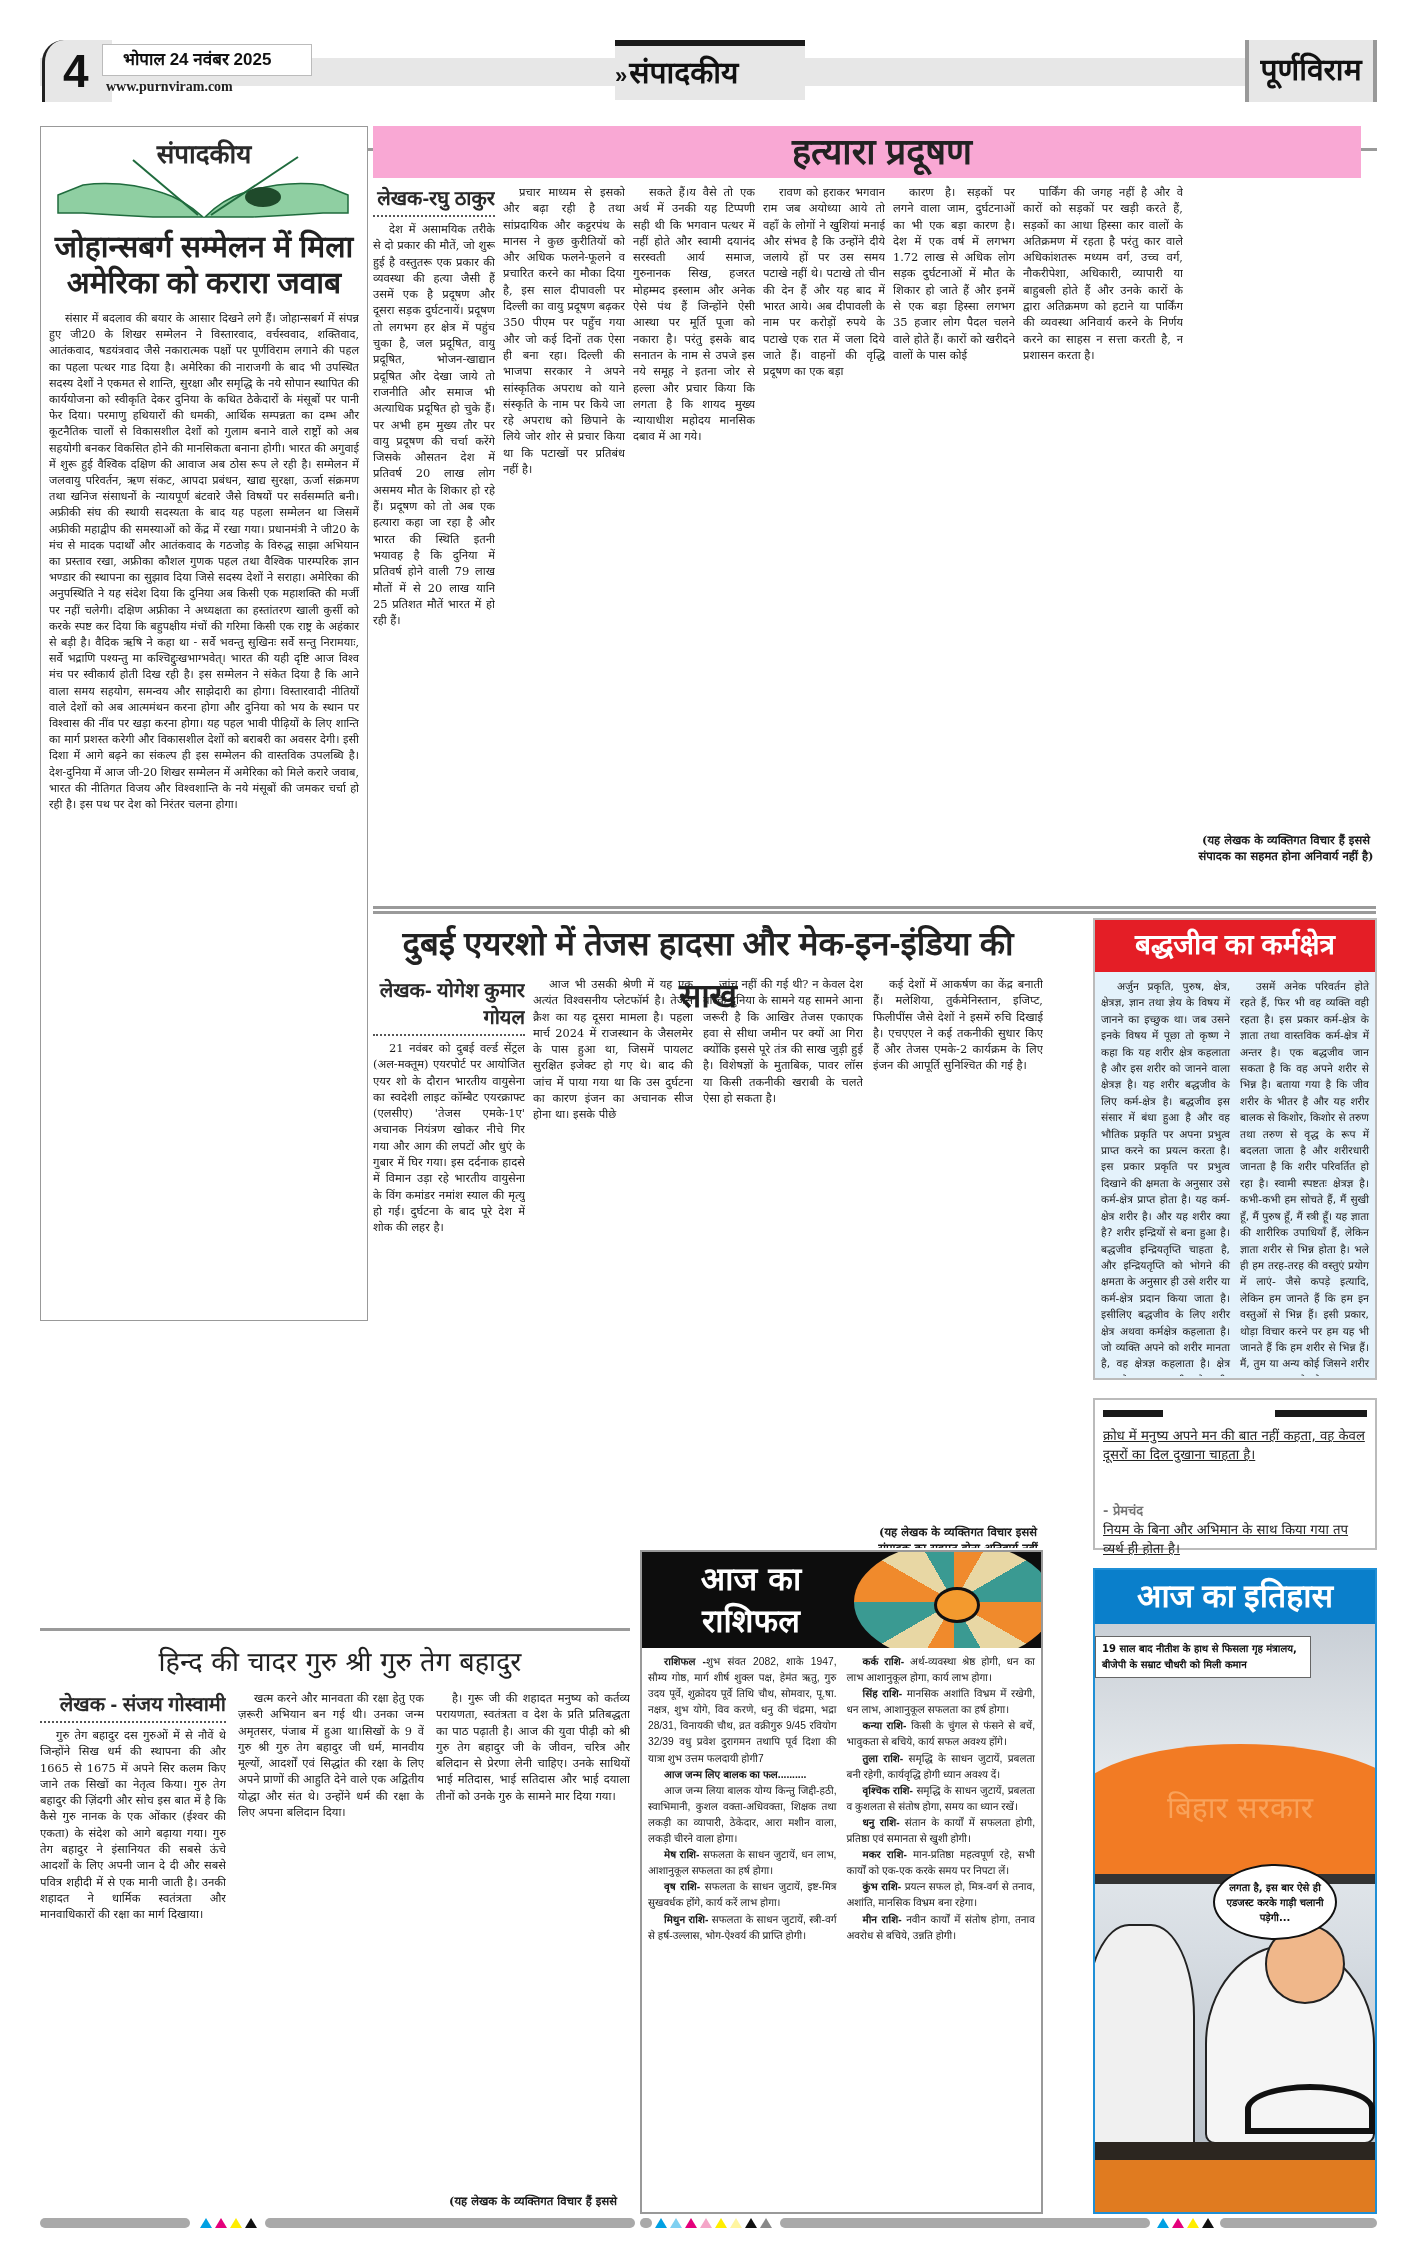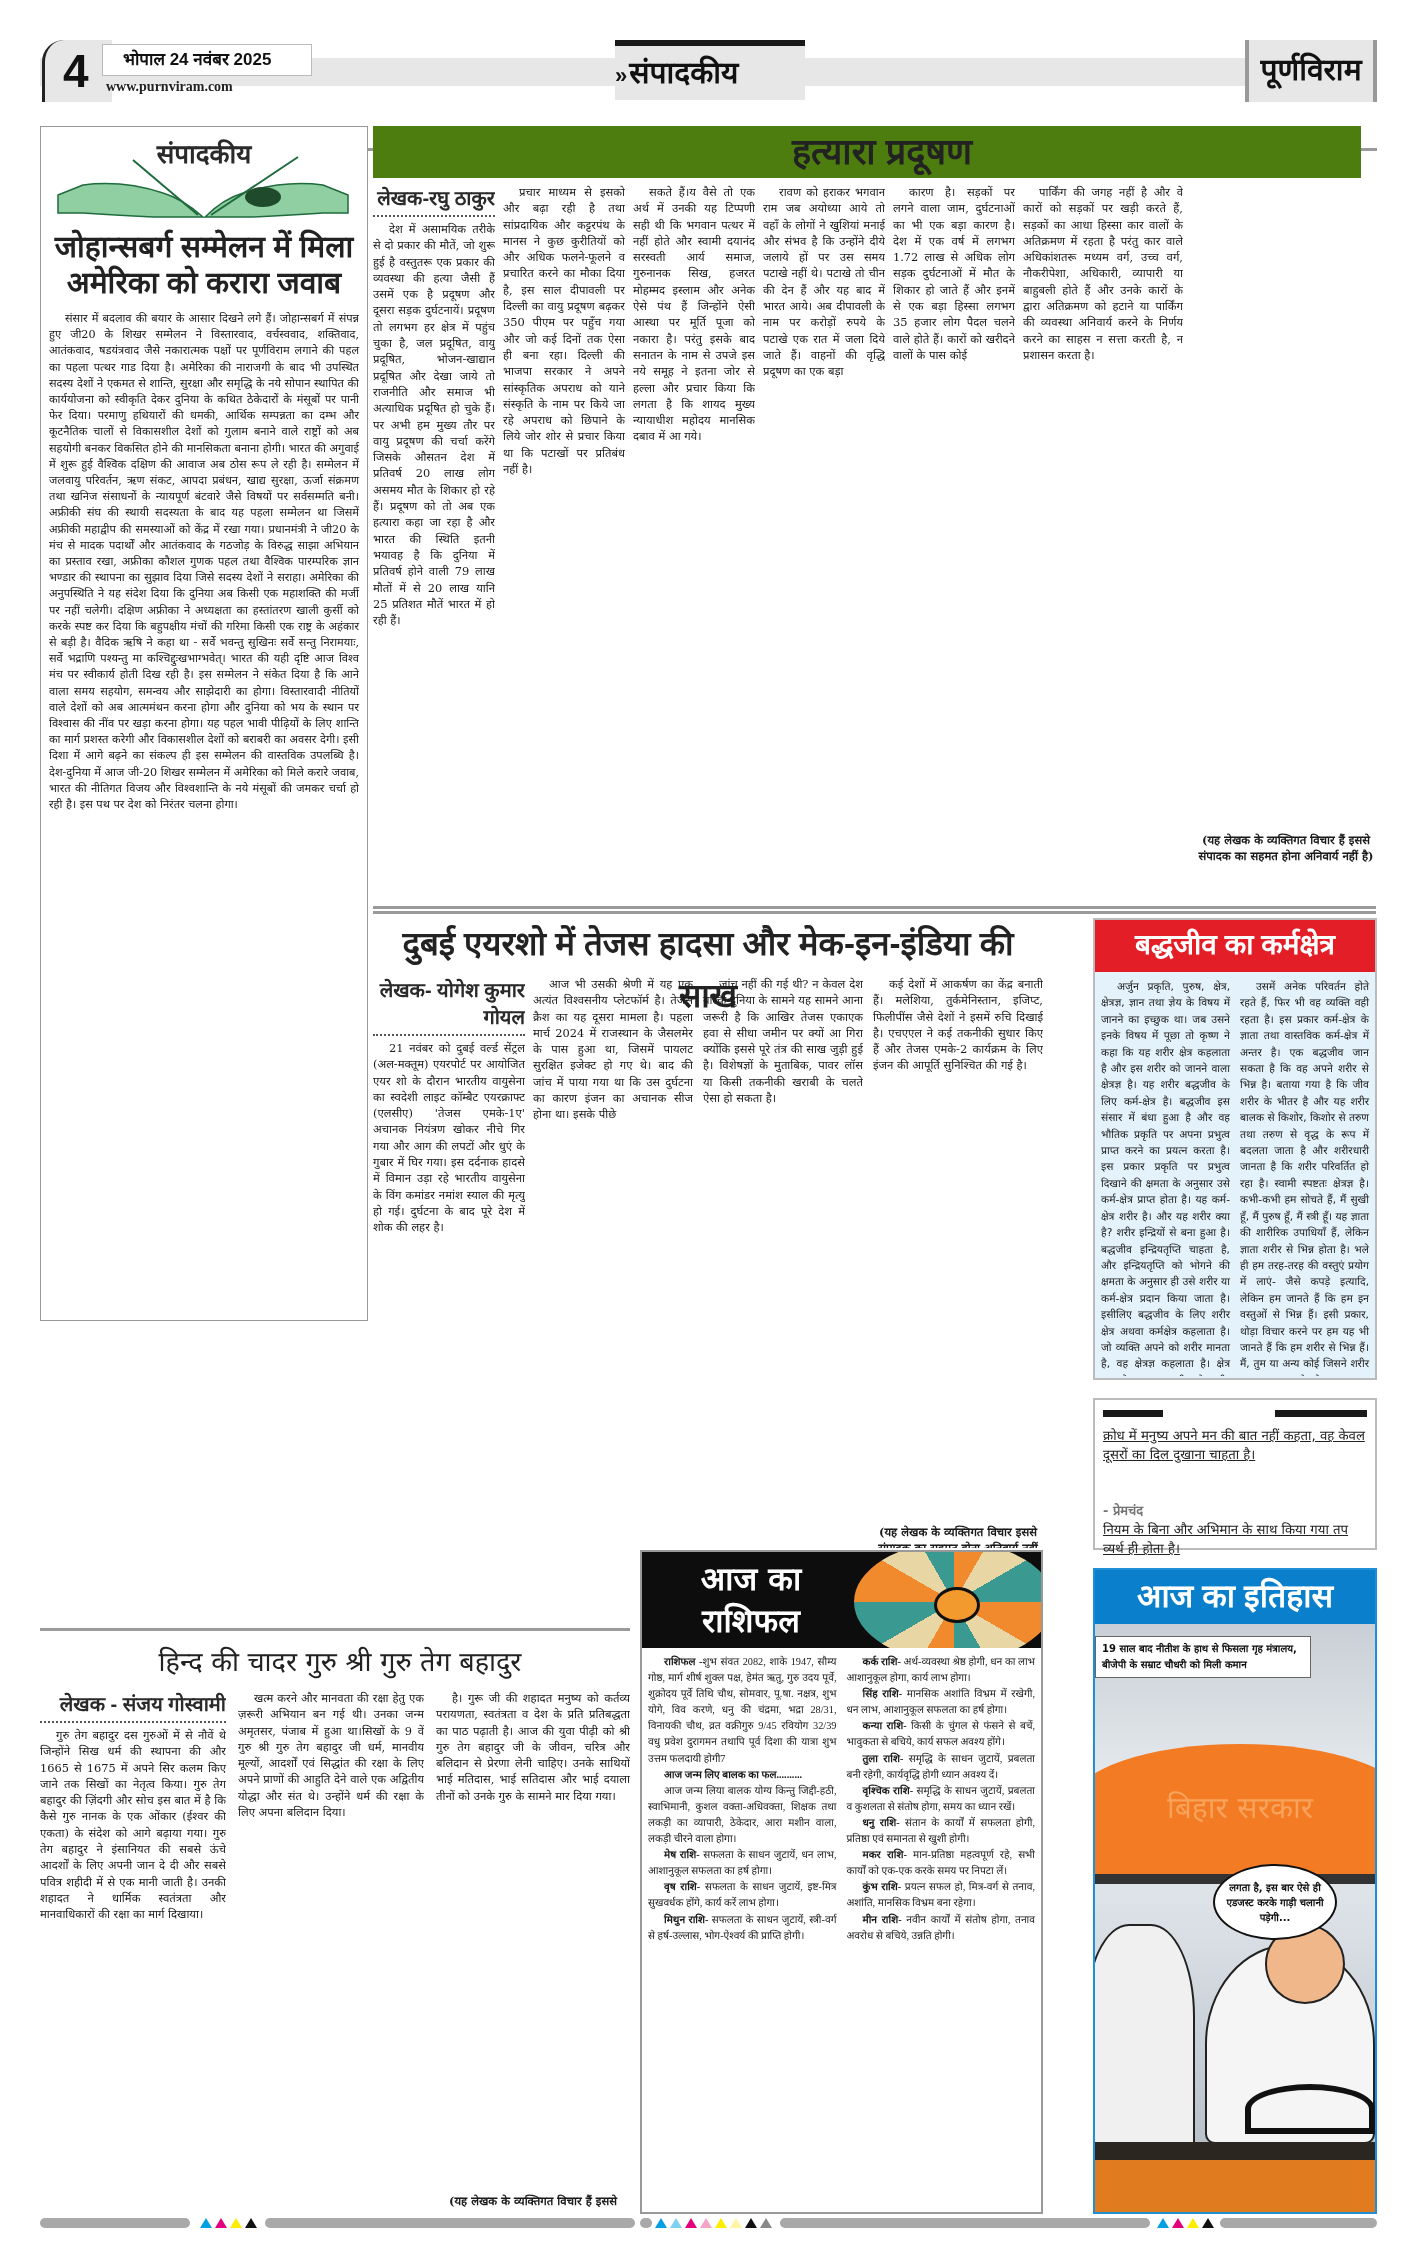--- a/index.html
+++ b/index.html
@@ -28,21 +28,21 @@
   
   .editorial { position: absolute; left: 0; top: 126px; width: 328px; height: 1195px; border: 1px solid #999; background: #fff; }
   .ed-header { position: relative; height: 82px; margin-top: 8px; }
   .ed-label { position: absolute; left: 0; right: 0; top: 0; text-align: center; font-family: "DejaVu Sans", sans-serif; font-weight: 700; font-size: 26px; color: #2a2a2a; }
   .ed-hands { position: absolute; left: 12px; top: 20px; width: 300px; height: 70px; }
   .ed-title { font-family: "Liberation Sans", sans-serif; font-weight: 700; font-size: 30px; line-height: 36px; text-align: center; color: #222; margin: 12px 6px 10px; }
   .ed-body { padding: 0 8px; height: 1040px; overflow: hidden; }
   .ed-body.txt { font-size: 11.2px; line-height: 16.2px; }
 
   
-  .hp-title { position: absolute; left: 333px; top: 126px; width: 988px; height: 52px; background: #4d7c0f; font-family: "Liberation Sans", sans-serif; font-weight: 700; font-size: 36px; text-align: center; line-height: 52px; color: #222; padding-left: 30px; }
+  .hp-title { position: absolute; left: 333px; top: 126px; width: 988px; height: 52px; background: #f9a8d4; font-family: "Liberation Sans", sans-serif; font-weight: 700; font-size: 36px; text-align: center; line-height: 52px; color: #222; padding-left: 30px; }
   .hp-title span { display: inline-block; }
 
   .rule-dbl { position: absolute; height: 8px; border-top: 3px solid #9a9a9a; border-bottom: 3px solid #9a9a9a; }
 
   
   .db-title { position: absolute; left: 333px; top: 918px; width: 670px; height: 52px; font-family: "Liberation Sans", sans-serif; font-weight: 700; font-size: 33px; line-height: 52px; text-align: center; color: #222; }
 
   
   .bj-box { position: absolute; left: 1053px; top: 918px; width: 284px; height: 462px; border: 2px solid #bbb; background: #e4f2fb; }
   .bj-title { height: 52px; background: #e41e26; color: #fff; font-family: "Liberation Sans", sans-serif; font-weight: 700; font-size: 28px; text-align: center; line-height: 50px; }
@@ -74,21 +74,21 @@
   
   .gt-title { position: absolute; left: 0; top: 1640px; width: 600px; height: 44px; font-family: "DejaVu Sans", sans-serif; font-size: 27px; text-align: center; color: #222; line-height: 44px; }
 
   
   .rs-box { position: absolute; left: 600px; top: 1550px; width: 403px; height: 664px; border: 2px solid #999; }
   .rs-banner { position: relative; height: 96px; background: #0d0d0d; overflow: hidden; }
   .rs-banner-text { position: absolute; left: 14px; top: 6px; width: 190px; font-family: "DejaVu Sans", sans-serif; font-weight: 700; font-size: 32px; line-height: 42px; color: #fff; text-align: center; }
   .rs-wheel { position: absolute; left: 212px; top: -10px; width: 200px; height: 120px; border-radius: 50%; background: conic-gradient(#f08a2c 0 30deg,#e8d7a4 30deg 60deg,#3a9a92 60deg 90deg,#f08a2c 90deg 120deg,#e8d7a4 120deg 150deg,#3a9a92 150deg 180deg,#f08a2c 180deg 210deg,#e8d7a4 210deg 240deg,#3a9a92 240deg 270deg,#f08a2c 270deg 300deg,#e8d7a4 300deg 330deg,#3a9a92 330deg 360deg); }
   .rs-wheel::after { content: ""; position: absolute; left: 80px; top: 45px; width: 40px; height: 30px; background: #f39a2e; border-radius: 50%; border: 3px solid #111; }
   .rs-body { display: flex; gap: 10px; padding: 6px 6px 0; }
-  .rs-body .txt { flex: 1; font-family: Liberation Serif, serif; font-size: 10.3px; line-height: 16.1px; }
+  .rs-body .txt { flex: 1; font-family: Liberation Sans, sans-serif; font-size: 10.3px; line-height: 16.1px; }
   .rs-body b { font-weight: 700; }
   .pill { position: absolute; height: 10px; background: #a9a9a9; border-radius: 5px; }
   .tri { position: absolute; width: 0; height: 0; border-left: 6px solid transparent; border-right: 6px solid transparent; border-bottom: 10px solid #000; }
 </style>
 </head>
 <body>
 
 <div class="page">
 
   <div class="masthead">

